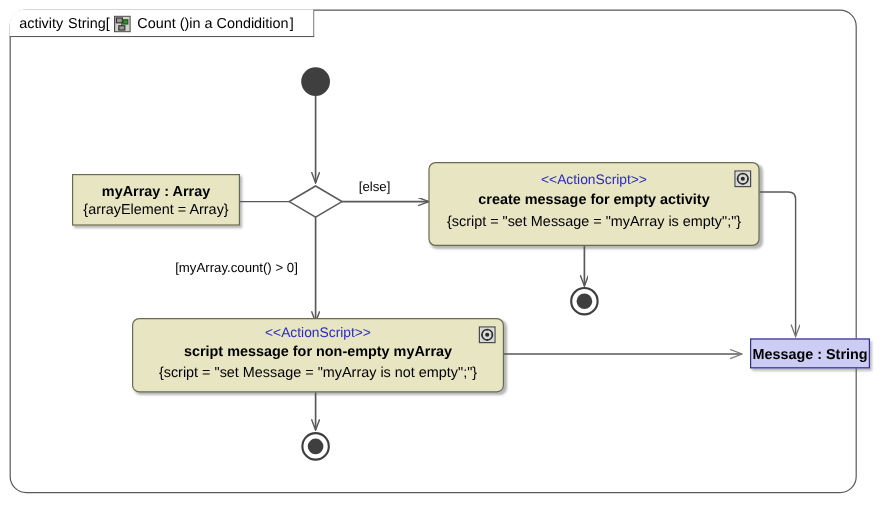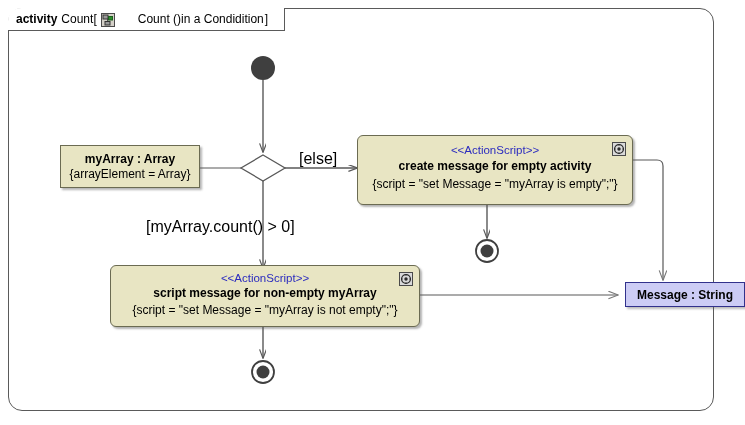--- a/index.html
+++ b/index.html
@@ -41,41 +41,41 @@
     padding: 0 16px 0 8px;
     display: flex;
     align-items: center;
     box-sizing: border-box;
     background: #ffffff;
     border-right: 1px solid #5a5a5a;
     border-bottom: 1px solid #5a5a5a;
     border-top-left-radius: 13px;
   }
   #frame-header .kw {
-    font-weight: bold;
+    font-weight: normal;
     font-size: 12px;
     color: #000;
     white-space: nowrap;
   }
   #frame-header .nm {
     font-size: 12px;
     color: #000;
     white-space: nowrap;
     margin-left: 4px;
   }
   #frame-header .brk {
     font-size: 12px;
     color: #000;
     margin-left: 1px;
   }
   #frame-header .sub {
     font-size: 12px;
     color: #000;
     white-space: nowrap;
-    margin-left: 21px;
+    margin-left: 3px;
   }
   .hdr-icon {
     display: inline-block;
     width: 14px;
     height: 14px;
     margin: 0 2px 0 4px;
     vertical-align: middle;
     position: relative;
     top: 1px;
   }
@@ -150,21 +150,21 @@
     box-shadow: 2px 2px 2px rgba(90,90,90,0.45);
     display: flex;
     flex-direction: column;
     align-items: center;
     justify-content: center;
   }
 
   
   .edge-label {
     position: absolute;
-    font-size: 16px;
+    font-size: 11px;
     color: #000;
     white-space: nowrap;
   }
 
   
   #wires {
     position: absolute;
     left: 0;
     top: 0;
     width: 745px;
@@ -174,21 +174,21 @@
 </style>
 </head>
 <body>
 
 <div id="canvas">
 
   <div id="frame"></div>
 
   <div id="frame-header">
     <span class="kw">activity</span>
-    <span class="nm">Count[</span>
+    <span class="nm">String[</span>
     <span class="hdr-icon">
       <svg width="14" height="14" viewBox="0 0 14 14">
         <rect x="0.5" y="0.5" width="13" height="13" fill="#d4d0c8" stroke="#4a4a4a"></rect>
         <rect x="2" y="2" width="5" height="4" fill="#9a9a9a" stroke="#333"></rect>
         <rect x="7.5" y="3.5" width="4" height="3.5" fill="#2b8f2b" stroke="#1d5e1d"></rect>
         <rect x="4" y="8.5" width="5" height="3.5" fill="#9a9a9a" stroke="#333"></rect>
         <path d="M6.5 6 L6.5 8.5 M7 5 L7.5 5" stroke="#333" fill="none" stroke-width="0.8"></path>
       </svg>
     </span>
     <span class="sub">Count ()in a Condidition</span>
@@ -266,21 +266,21 @@
     <div class="gear-badge" style="right:6px; top:6px;">
       <svg width="12" height="12" viewBox="0 0 12 12">
         <rect x="0" y="0" width="12" height="12" fill="#d9d9d9"></rect>
         <circle cx="6" cy="6" r="4.4" fill="none" stroke="#2b2b2b" stroke-width="1.3"></circle>
         <circle cx="6" cy="6" r="1.7" fill="#2b2b2b"></circle>
         <path d="M6 1.1 L6 2.4 M6 9.6 L6 10.9 M1.1 6 L2.4 6 M9.6 6 L10.9 6" stroke="#2b2b2b" stroke-width="1.1"></path>
       </svg>
     </div>
   </div>
 
-  <div class="objnode" style="left:625px; top:282px; width:120px; height:25px;">
+  <div class="objnode" style="left:625px; top:282px; width:100px; height:25px;">
     <span>Message : String</span>
   </div>
 
   <div class="edge-label" style="left:299px; top:150px;">[else]</div>
 
   <div class="edge-label" style="left:146px; top:218px;text-align:center;">[myArray.count() &gt; 0]</div>
 
 </div>
 
 </body></html>

